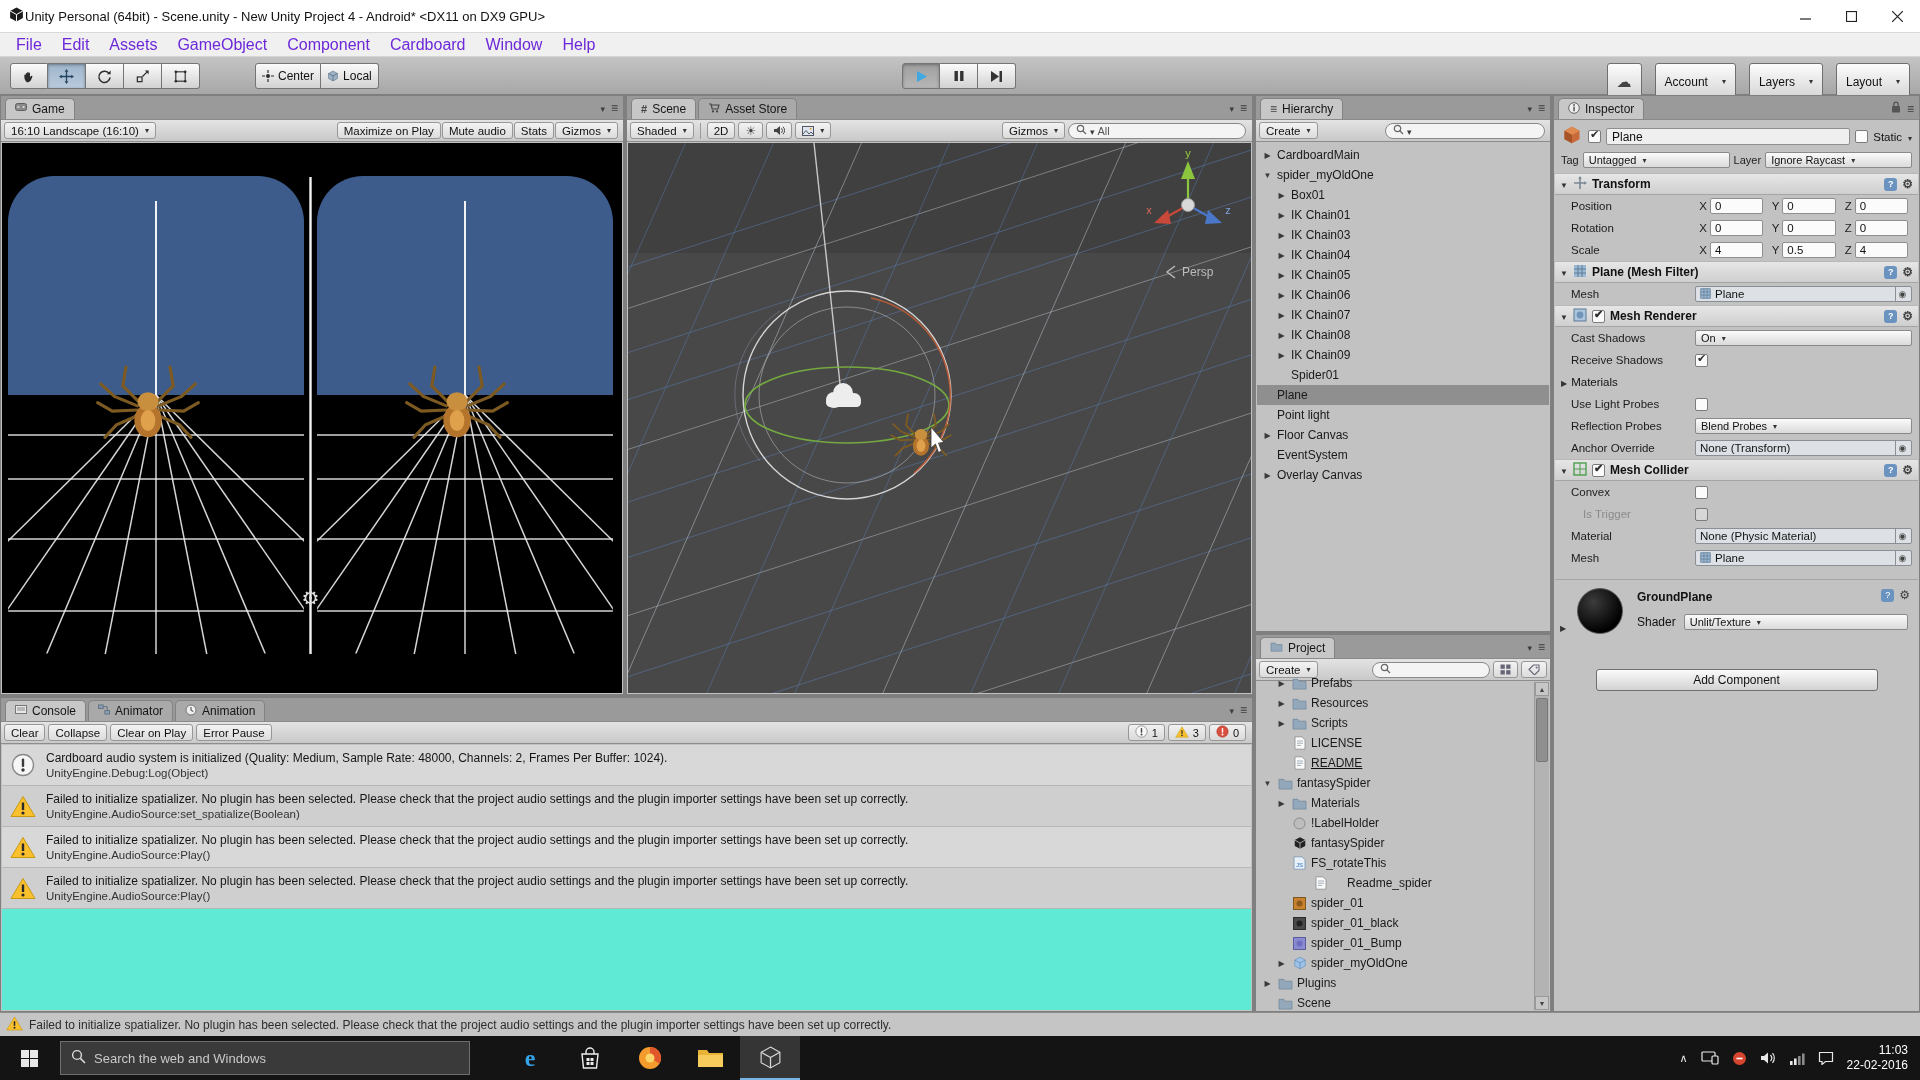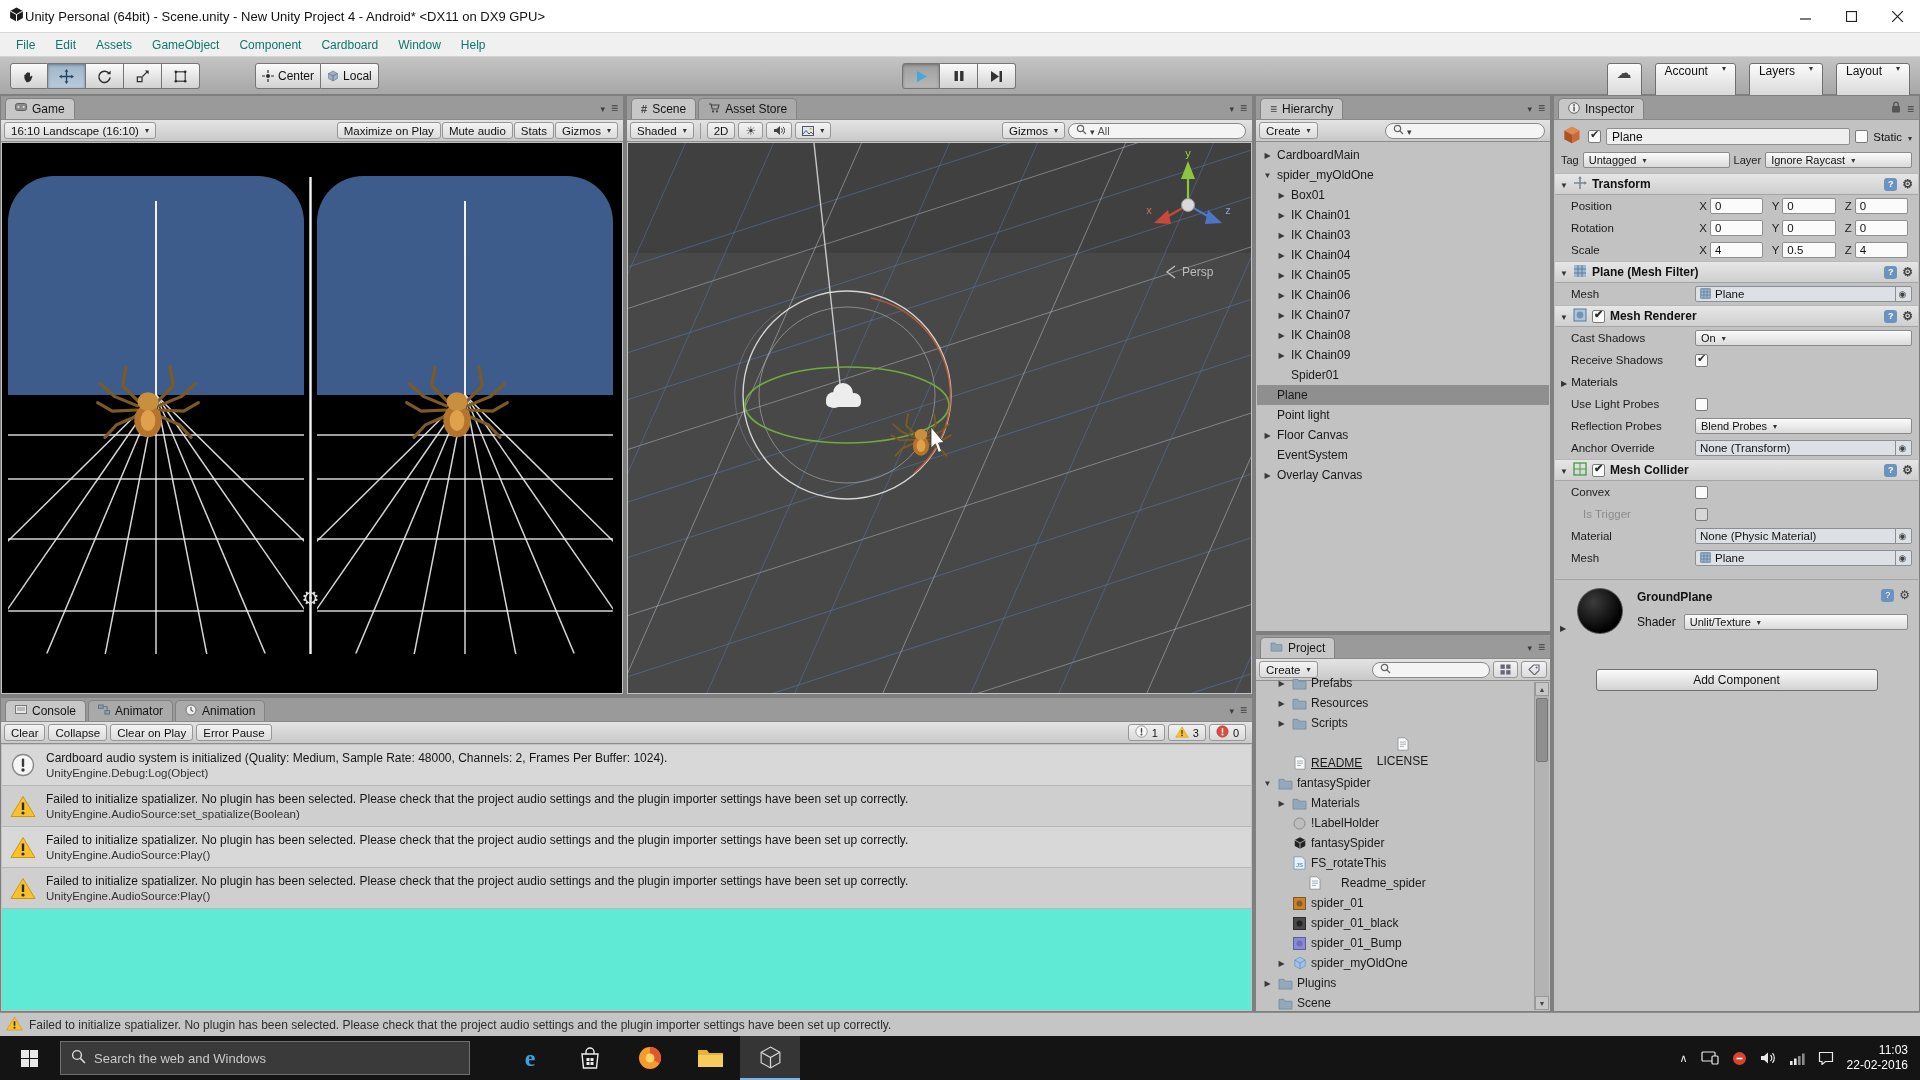--- a/index.html
+++ b/index.html
@@ -6,31 +6,31 @@
 html,body{width:1920px;height:1080px}
 body{font-family:"Liberation Sans",sans-serif;font-size:12px;color:#111;background:#7f7f7f;overflow:hidden;position:relative}
 #screen{position:absolute;left:0;top:0;width:1920px;height:1080px}
 
 
 #titlebar{position:absolute;left:0;top:0;right:0;height:33px;background:#fff;display:flex;align-items:center;padding-left:8px;gap:0;border-bottom:1px solid #d9d9d9}
 #title-text{font-size:13px;color:#111;white-space:nowrap}
 #wctrls{margin-left:auto;display:flex;height:100%}
 .wctrl{width:46px;height:100%;display:flex;align-items:center;justify-content:center}
 #menubar{position:absolute;left:0;top:33px;right:0;height:24px;background:#f0f0f0;display:flex;align-items:center;padding-left:6px;border-bottom:1px solid #d5d5d5}
-.menu-item{padding:4px 10px;font-size:12px;color:#0f766e}
+.menu-item{padding:4px 10px;font-size:16px;color:#6d28d9}
 
 
 #maintoolbar{position:absolute;left:0;top:57px;right:0;height:38px;background:linear-gradient(#c4c4c4,#a7a7a7);border-bottom:1px solid #7e7e7e}
 .toolgrp{position:absolute;top:6px;display:flex}
 .toolbtn{min-width:38px;height:26px;border:1px solid #757575;border-left-width:0;background:linear-gradient(#fbfbfb,#d2d2d2);display:flex;align-items:center;justify-content:center;gap:4px;padding:0 6px;font-size:12px}
 .toolgrp .toolbtn:first-child{border-left-width:1px;border-radius:3px 0 0 3px}
 .toolgrp .toolbtn:last-child{border-radius:0 3px 3px 0}
 .toolbtn.pressed{background:linear-gradient(#9fb6cc,#b9cadd);box-shadow:inset 0 1px 3px rgba(0,0,0,.35)}
 .toolbtn.pressed2{background:linear-gradient(#9e9e9e,#b7b7b7);box-shadow:inset 0 1px 3px rgba(0,0,0,.3)}
-.ddbtn{height:37px;border:1px solid #6f6f6f;border-radius:3px;background:linear-gradient(#fcfcfc,#d4d4d4);display:flex;align-items:flex-start;padding:0 9px;font-size:12px;gap:8px}
+.ddbtn{height:37px;border:1px solid #6f6f6f;border-radius:3px;background:linear-gradient(#fcfcfc,#d4d4d4);display:flex;align-items:center;padding:8px 9px;font-size:12px;gap:8px}
 #tools-right{right:10px;gap:13px}
 .drop::after{content:"▾";font-size:8px;color:#333;margin-left:6px}
 .cloud-glyph::before{content:"☁";font-size:15px;color:#444}
 
 
 .panel{position:absolute;background:#c2c2c2;border:1px solid #7f7f7f}
 .tabs{height:24px;background:#9a9a9a;display:flex;align-items:flex-end;padding-left:2px;position:relative;border-bottom:1px solid #8a8a8a}
 .tab{height:21px;padding:0 9px;display:flex;gap:5px;align-items:center;font-size:12px;color:#161616;border-radius:5px 5px 0 0;border:1px solid #828282;border-bottom:none;margin-left:2px}
 .tab.active{background:#c7c7c7}
 .tab.inactive{background:#a9a9a9}
@@ -643,21 +643,21 @@
         </div>
         <div class="trow" style="padding-left: 18px;">
           <span class="tri">▶</span>
           <span class="picon">
             <svg width="15" height="13" viewBox="0 0 16 14">
               <path d="M1 2.5h5.2l1.3 2H15v8.5H1z" fill="#93a8bb" stroke="#70859a" stroke-width="0.8"></path>
             </svg>
           </span>
           <span class="lbl">Scripts</span>
         </div>
-        <div class="trow" style="padding-left: 18px; flex-direction: column;">
+        <div class="trow" style="padding-left: 18px;">
           <span class="tri"></span>
           <span class="picon">
             <svg width="12" height="14" viewBox="0 0 12 14">
               <path d="M1 .8h7l3 3v9.4H1z" fill="#fafafa" stroke="#8a8a8a" stroke-width="0.8"></path>
               <path d="M3 5h6M3 7.2h6M3 9.4h4" stroke="#9aa7b0" stroke-width="0.9"></path>
             </svg>
           </span>
           <span class="lbl">LICENSE</span>
         </div>
         <div class="trow" style="padding-left: 18px; text-decoration: underline;">
@@ -710,21 +710,21 @@
         <div class="trow" style="padding-left: 18px;">
           <span class="tri"></span>
           <span class="picon">
             <svg width="13" height="14" viewBox="0 0 13 14">
               <path d="M1 .8h8l3 3v9.4H1z" fill="#e8f1fa" stroke="#7a93ad" stroke-width="0.8"></path>
               <text x="6.5" y="11" font-size="6" text-anchor="middle" fill="#2b6db5">JS</text>
             </svg>
           </span>
           <span class="lbl">FS_rotateThis</span>
         </div>
-        <div class="trow" style="padding-left: 18px; gap: 18px;">
+        <div class="trow" style="padding-left: 24px; gap: 18px;">
           <span class="tri"></span>
           <span class="picon">
             <svg width="12" height="14" viewBox="0 0 12 14">
               <path d="M1 .8h7l3 3v9.4H1z" fill="#fafafa" stroke="#8a8a8a" stroke-width="0.8"></path>
               <path d="M3 5h6M3 7.2h6M3 9.4h4" stroke="#9aa7b0" stroke-width="0.9"></path>
             </svg>
           </span>
           <span class="lbl">Readme_spider</span>
         </div>
         <div class="trow" style="padding-left: 18px;">

